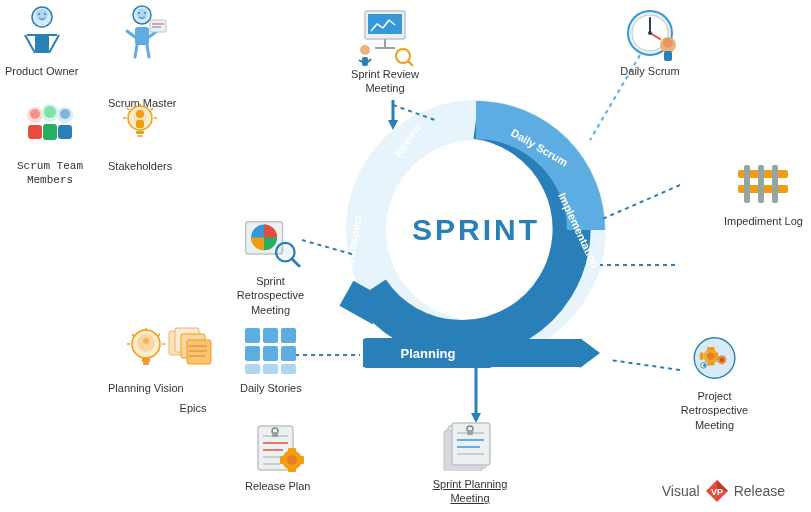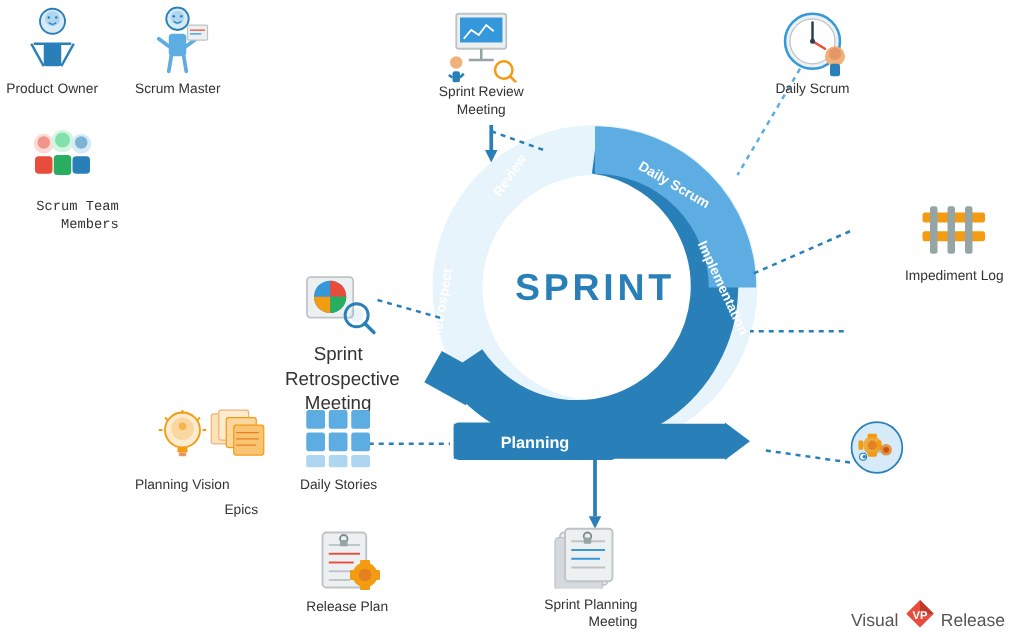--- a/index.html
+++ b/index.html
@@ -15,23 +15,23 @@
     .diagram-container {
       width: 811px;
       height: 512px;
       position: relative;
     }
 
     
     .watermark {
       position: absolute;
       bottom: 8px;
-      right: 7px;
+      right: 26px;
       display: flex;
-      align-items: flex-end;
+      align-items: center;
       gap: 4px;
     }
 
     .watermark-text {
       font-size: 14px;
       color: #555;
       font-weight: 500;
     }
 
     .diagram-item {
@@ -41,21 +41,20 @@
       align-items: center;
       text-align: center;
     }
 
     .diagram-item .label {
       font-size: 11px;
       color: #333;
       margin-top: 4px;
       line-height: 1.3;
       max-width: 90px;
-      text-align: right;
     }
 
     .diagram-item .icon-box {
       width: 60px;
       height: 55px;
       display: flex;
       align-items: center;
       justify-content: center;
     }
   </style>
@@ -136,21 +135,21 @@
         <line x1="42" y1="30" x2="32" y2="48" stroke="#2980b9" stroke-width="2"></line>
 
         <circle cx="22" cy="9" r="1" fill="#2980b9"></circle>
         <circle cx="28" cy="9" r="1" fill="#2980b9"></circle>
         <path d="M22 13 Q25 16 28 13" stroke="#2980b9" stroke-width="1" fill="none"></path>
       </svg>
     </div>
     <div class="label">Product Owner</div>
   </div>
 
-  <div class="diagram-item" style="position:absolute;left:108px;top:5px;">
+  <div class="diagram-item" style="position:absolute;left:108px;top:5px;gap:32px;">
     <div class="icon-box">
       <svg width="55" height="55" viewBox="0 0 55 55">
         <circle cx="27" cy="10" r="9" fill="#d6eaf8" stroke="#2980b9" stroke-width="1.5"></circle>
         <circle cx="27" cy="9" r="5.5" fill="#aed6f1"></circle>
         <circle cx="24" cy="8" r="1" fill="#2980b9"></circle>
         <circle cx="30" cy="8" r="1" fill="#2980b9"></circle>
         <path d="M24 12 Q27 15 30 12" stroke="#2980b9" stroke-width="1" fill="none"></path>
 
         <rect x="20" y="22" width="14" height="18" rx="3" fill="#5dade2"></rect>
         <line x1="12" y1="26" x2="20" y2="32" stroke="#5dade2" stroke-width="3" stroke-linecap="round"></line>
@@ -177,20 +176,42 @@
         <circle cx="30" cy="9" r="6" fill="#82e0aa"></circle>
         <rect x="23" y="21" width="14" height="16" rx="3" fill="#27ae60"></rect>
         <circle cx="45" cy="12" r="8" fill="#d6eaf8"></circle>
         <circle cx="45" cy="11" r="5" fill="#7fb3d3"></circle>
         <rect x="38" y="22" width="14" height="14" rx="3" fill="#2980b9"></rect>
       </svg>
     </div>
     <div class="label">Scrum Team Members</div>
   </div>
 
+  <div class="diagram-item" style="position:absolute;left:108px;top:100px;">
+    <div class="icon-box">
+      <svg width="55" height="50" viewBox="0 0 55 50">
+
+        <circle cx="27" cy="15" r="12" fill="#fdebd0" stroke="#f39c12" stroke-width="1.5"></circle>
+        <circle cx="27" cy="14" r="7" fill="#f9e4b7"></circle>
+
+        <circle cx="27" cy="11" r="4" fill="#f39c12"></circle>
+        <rect x="23" y="17" width="8" height="8" rx="2" fill="#f39c12"></rect>
+
+        <rect x="23" y="28" width="8" height="3" rx="1" fill="#f39c12"></rect>
+        <rect x="24" y="32" width="6" height="2" rx="1" fill="#f0b27a"></rect>
+
+        <line x1="27" y1="1" x2="27" y2="4" stroke="#f39c12" stroke-width="1.5"></line>
+        <line x1="40" y1="5" x2="38" y2="7" stroke="#f39c12" stroke-width="1.5"></line>
+        <line x1="44" y1="15" x2="41" y2="15" stroke="#f39c12" stroke-width="1.5"></line>
+        <line x1="14" y1="5" x2="16" y2="7" stroke="#f39c12" stroke-width="1.5"></line>
+        <line x1="10" y1="15" x2="13" y2="15" stroke="#f39c12" stroke-width="1.5"></line>
+      </svg>
+    </div>
+    <div class="label">Stakeholders</div>
+  </div>
 
   <div class="diagram-item" style="position:absolute;left:345px;top:8px;">
     <div class="icon-box">
       <svg width="60" height="60" viewBox="0 0 60 60">
 
         <rect x="10" y="5" width="40" height="28" rx="2" fill="#ecf0f1" stroke="#bdc3c7" stroke-width="1.5"></rect>
         <rect x="13" y="8" width="34" height="20" fill="#3498db"></rect>
         <line x1="30" y1="33" x2="30" y2="42" stroke="#95a5a6" stroke-width="2"></line>
         <line x1="20" y1="42" x2="40" y2="42" stroke="#95a5a6" stroke-width="2"></line>
 
@@ -260,39 +281,40 @@
         <rect x="16" y="24" width="4" height="8" rx="1" fill="#f39c12"></rect>
         <rect x="32" y="24" width="4" height="8" rx="1" fill="#f39c12"></rect>
 
         <circle cx="40" cy="32" r="5" fill="#e67e22" opacity="0.8"></circle>
         <circle cx="40" cy="32" r="2.5" fill="#d35400"></circle>
 
         <circle cx="20" cy="38" r="3" fill="white" stroke="#2980b9" stroke-width="1"></circle>
         <circle cx="21" cy="38" r="1.5" fill="#2980b9"></circle>
       </svg>
     </div>
+    <div class="label" style="font-size:11px;color:#333;text-align:center;max-width:85px;">Project Retrospective Meeting</div>
   </div>
 
   <div class="diagram-item" style="position:absolute;left:228px;top:215px;">
     <div class="icon-box">
       <svg width="65" height="55" viewBox="0 0 65 55">
 
         <rect x="5" y="5" width="40" height="35" rx="3" fill="#ecf0f1" stroke="#bdc3c7" stroke-width="1.5"></rect>
 
         <circle cx="25" cy="22" r="14" fill="#3498db"></circle>
         <path d="M25 22 L25 8 A14 14 0 0 1 39 22 Z" fill="#e74c3c"></path>
         <path d="M25 22 L39 22 A14 14 0 0 1 25 36 Z" fill="#27ae60"></path>
         <path d="M25 22 L25 36 A14 14 0 0 1 11 22 Z" fill="#f39c12"></path>
 
         <circle cx="48" cy="38" r="10" fill="none" stroke="#2980b9" stroke-width="2.5"></circle>
         <circle cx="48" cy="38" r="6" fill="rgba(52,152,219,0.1)"></circle>
         <line x1="55" y1="45" x2="63" y2="53" stroke="#2980b9" stroke-width="3" stroke-linecap="round"></line>
       </svg>
     </div>
-    <div class="label" style="font-size:15px;color:#333;text-align:center;max-width:85px;">Sprint Retrospective Meeting</div>
+    <div class="label" style="font-size:11px;color:#333;text-align:center;max-width:85px;">Sprint Retrospective Meeting</div>
   </div>
 
   <div class="diagram-item" style="position:absolute;left:108px;top:322px;">
     <div class="icon-box">
       <svg width="52" height="48" viewBox="0 0 52 48">
 
         <circle cx="26" cy="18" r="14" fill="#fdebd0" stroke="#f39c12" stroke-width="1.5"></circle>
         <circle cx="26" cy="17" r="9" fill="#fad7a0"></circle>
 
         <line x1="26" y1="2" x2="26" y2="5" stroke="#f39c12" stroke-width="1.5"></line>
@@ -380,21 +402,21 @@
 
         <line x1="17" y1="12" x2="44" y2="12" stroke="#bdc3c7" stroke-width="1.5"></line>
         <line x1="17" y1="19" x2="44" y2="19" stroke="#3498db" stroke-width="1.5"></line>
         <line x1="17" y1="26" x2="40" y2="26" stroke="#3498db" stroke-width="1.5"></line>
         <line x1="17" y1="33" x2="44" y2="33" stroke="#bdc3c7" stroke-width="1.5"></line>
 
         <circle cx="30" cy="8" r="3" fill="none" stroke="#7f8c8d" stroke-width="1.5"></circle>
         <rect x="27" y="9" width="6" height="5" rx="1" fill="#95a5a6"></rect>
       </svg>
     </div>
-    <div class="label" style="font-size:11px;color:#333;text-align:right;max-width:80px;">Sprint Planning Meeting</div>
+    <div class="label" style="font-size:11px;color:#333;text-align:center;max-width:80px;text-decoration:underline;">Sprint Planning Meeting</div>
   </div>
 
   <div class="watermark">
     <span class="watermark-text">Visual</span>
 
     <svg width="26" height="26" viewBox="0 0 26 26">
       <polygon points="13,2 24,13 13,24 2,13" fill="#e74c3c"></polygon>
       <polygon points="13,2 24,13 13,13" fill="#c0392b"></polygon>
       <text x="13" y="17" text-anchor="middle" fill="white" font-size="9" font-weight="bold">VP</text>
     </svg>

